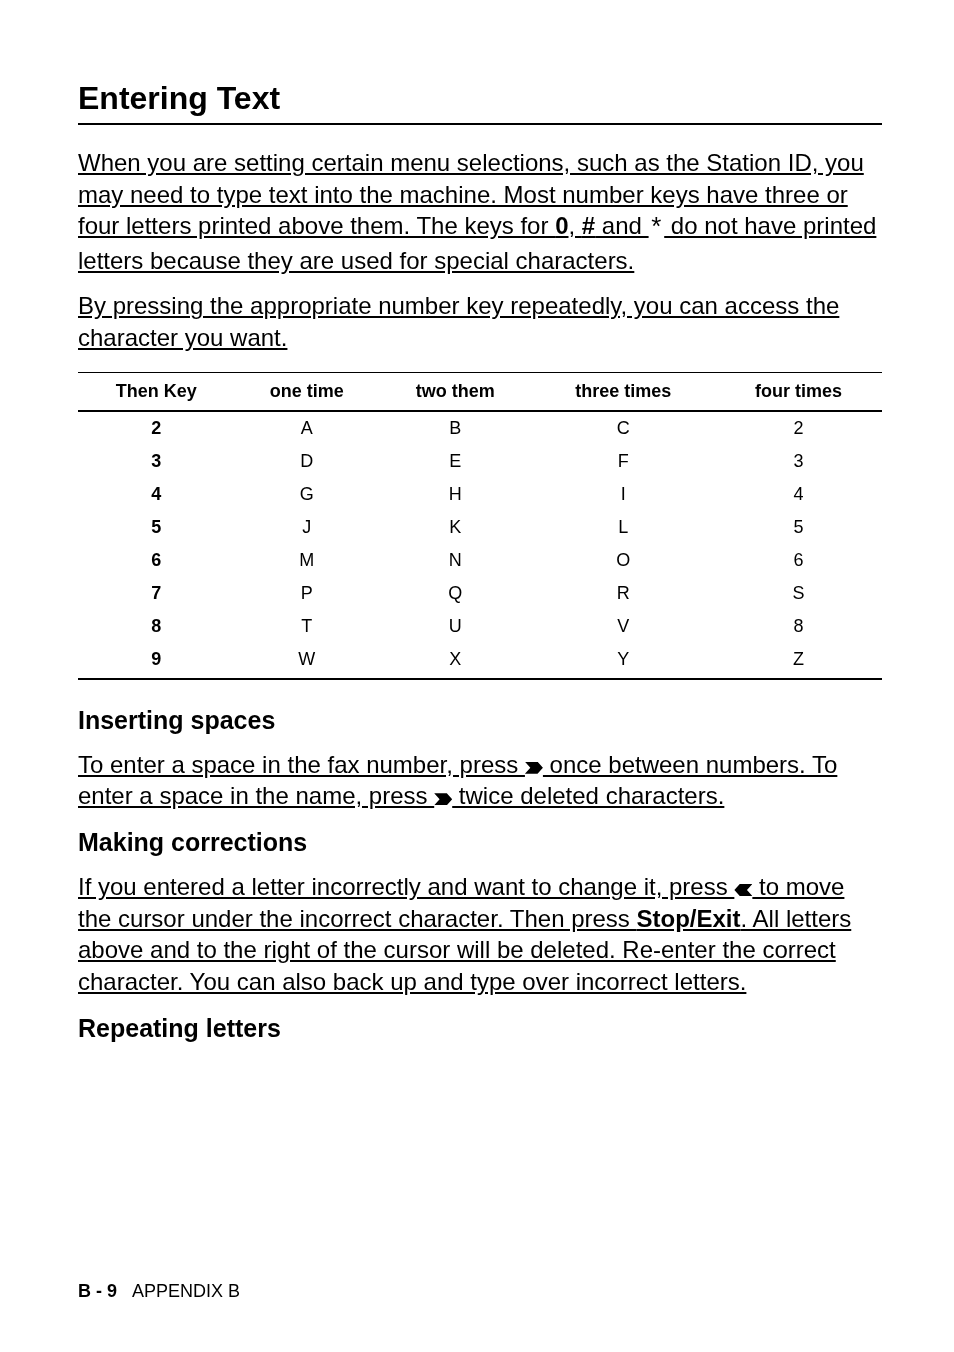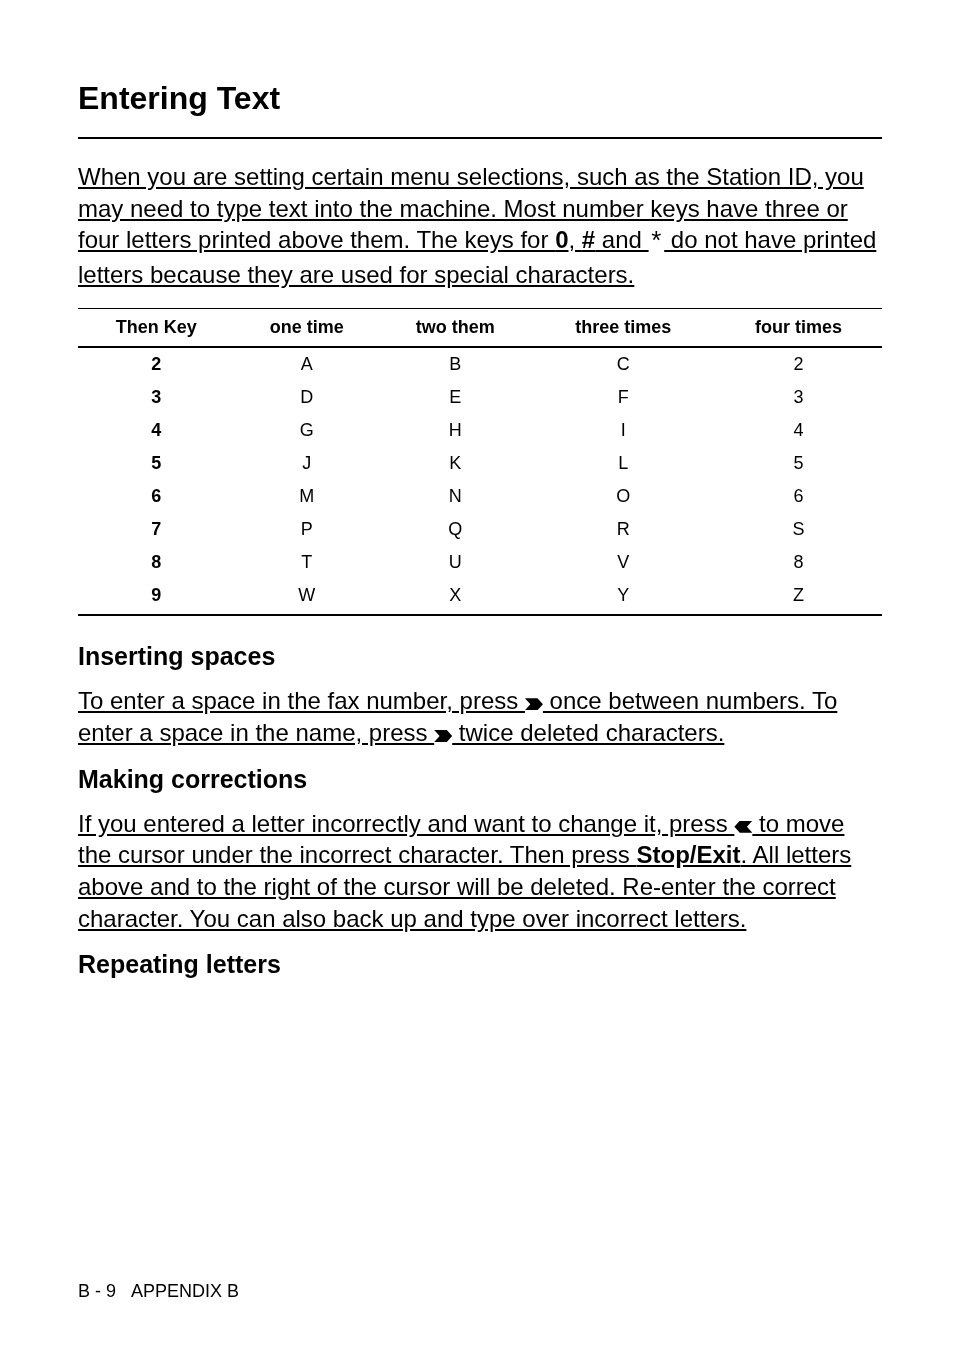--- a/index.html
+++ b/index.html
@@ -12,21 +12,21 @@
     width: 954px;
     min-height: 1352px;
   }
   .page {
     padding: 80px 72px 30px 78px;
   }
   .h1 {
     font-size: 32px;
     font-weight: bold;
     border-bottom: 2px solid #000;
-    padding-bottom: 20px;
+    padding-bottom: 6px;
     margin-bottom: 22px;
   }
   .body-text {
     font-size: 24px;
     line-height: 1.32;
     margin-bottom: 14px;
     text-decoration: underline;
   }
   .body-text b { font-weight: bold; }
   .star {
@@ -77,33 +77,34 @@
   }
   .chevron-left {
     clip-path: polygon(30% 0, 100% 0, 70% 50%, 100% 100%, 30% 100%, 0 50%);
   }
   .footer {
     position: absolute;
     left: 78px;
     bottom: 50px;
     font-size: 18px;
   }
-  .footer b { font-weight: normal; }
+  .footer b { font-weight: bold; }
 </style>
 </head>
 <body>
 
 <div class="page">
 
   <div class="h1">Entering Text</div>
 
   <div class="body-text">
     <span>When you are setting certain menu selections, such as the Station ID, you may need to type text into the machine. Most number keys have three or four letters printed above them. The keys for </span><b>0</b><span>, </span><b>#</b><span> and </span><span class="star">*</span><span> do not have printed letters because they are used for special characters.</span>
   </div>
 
+  <div class="body-text">By pressing the appropriate number key repeatedly, you can access the character you want.</div>
 
   <table class="key-table">
     <thead>
       <tr>
         <th>Then Key</th>
         <th>one time</th>
         <th>two them</th>
         <th>three times</th>
         <th>four times</th>
       </tr>

